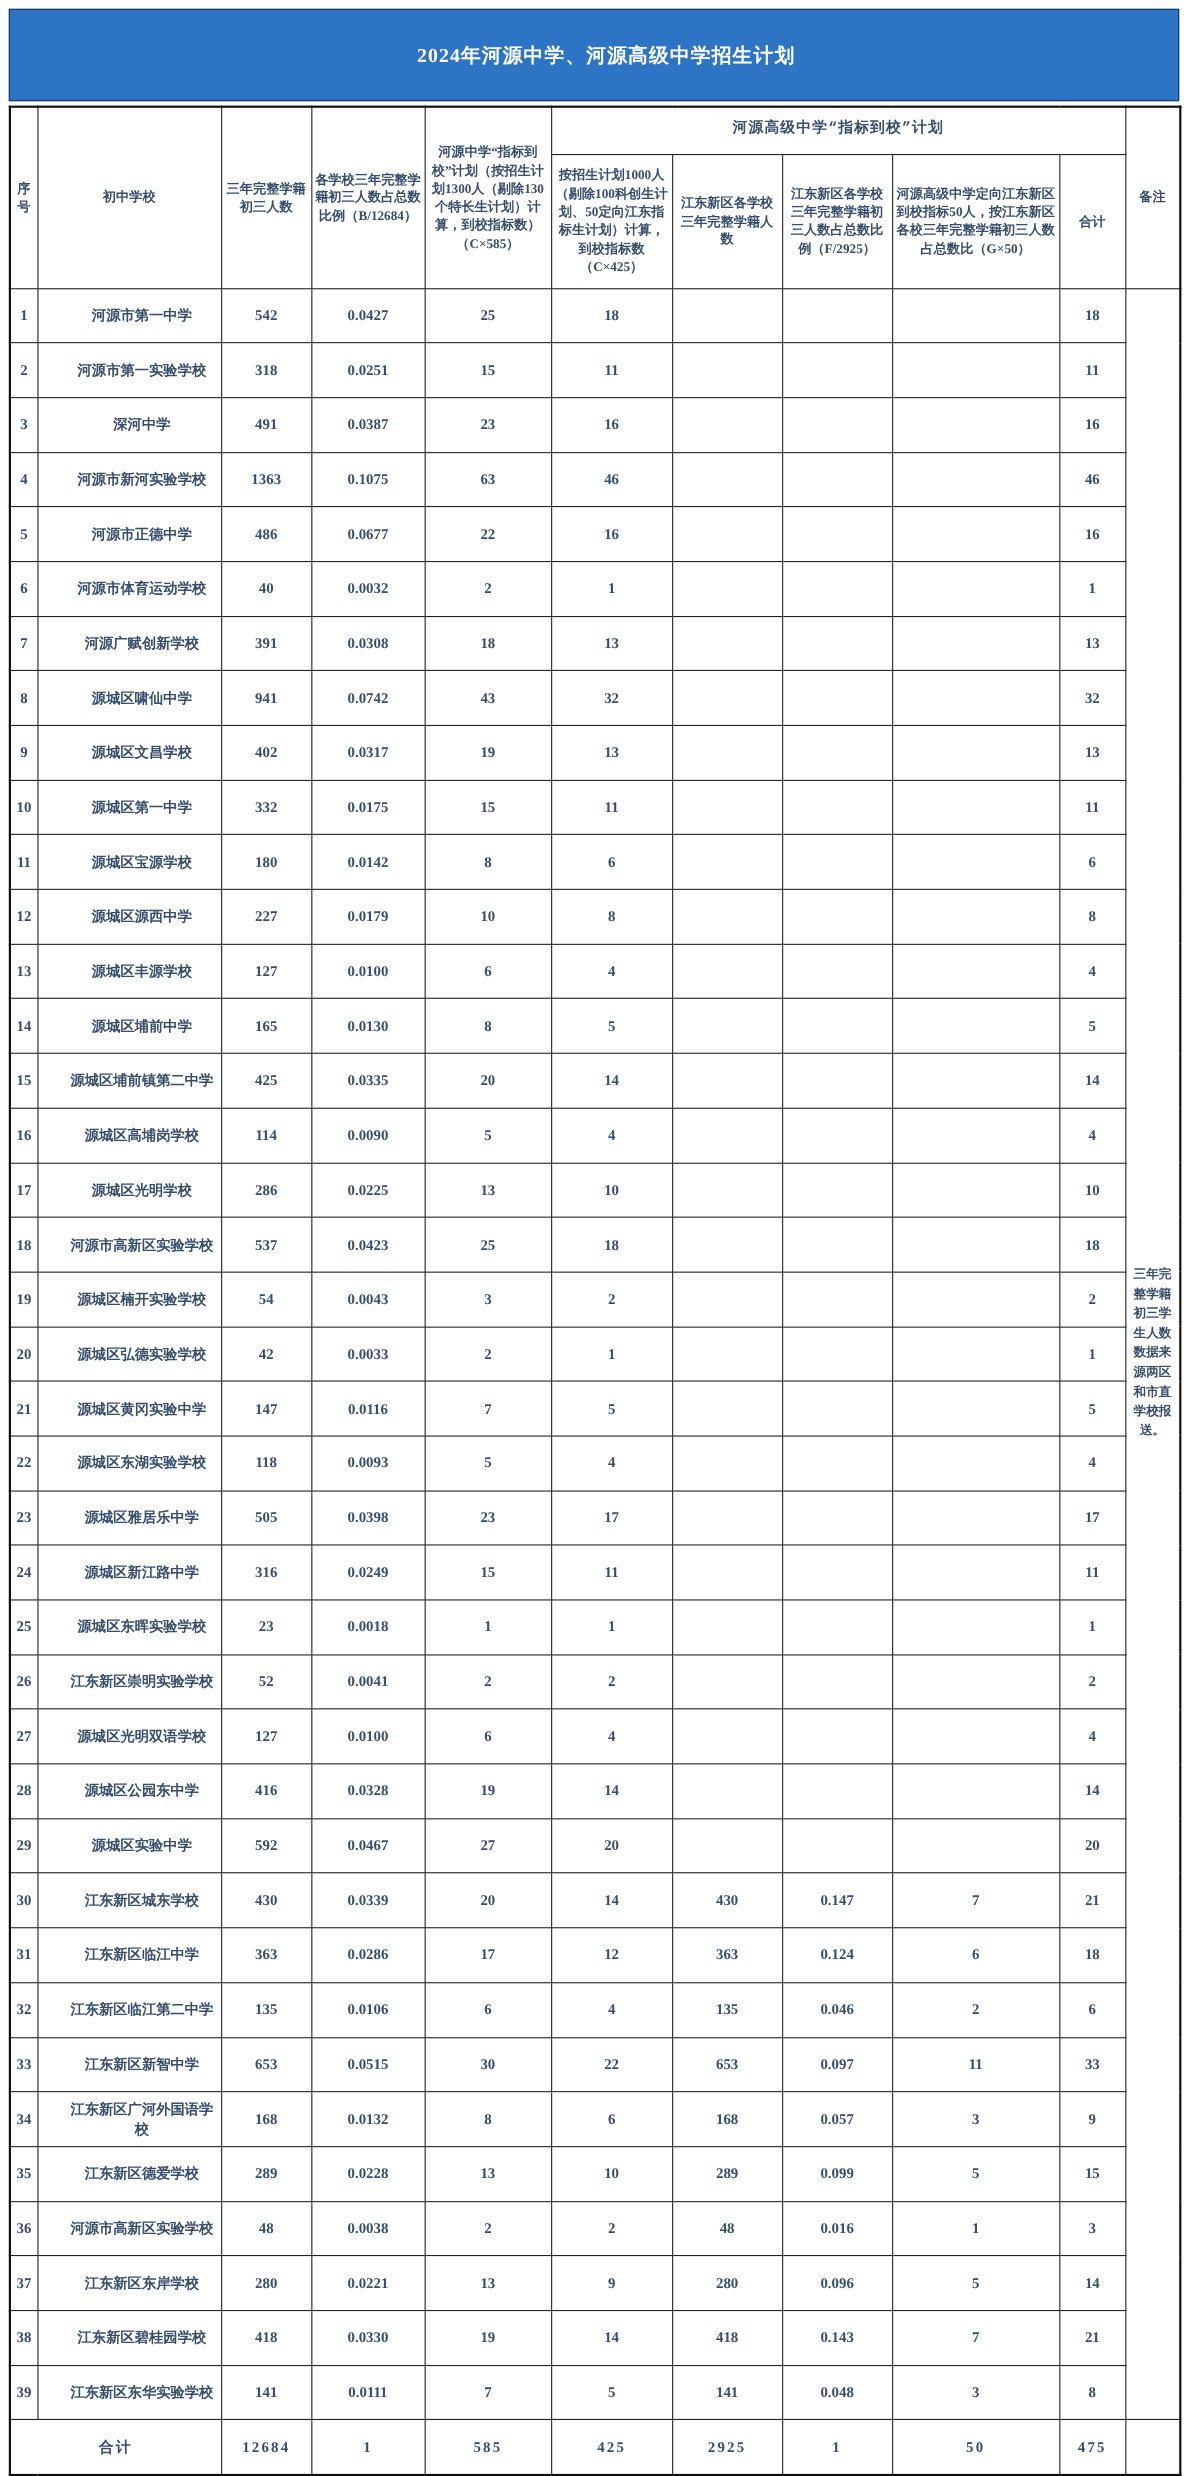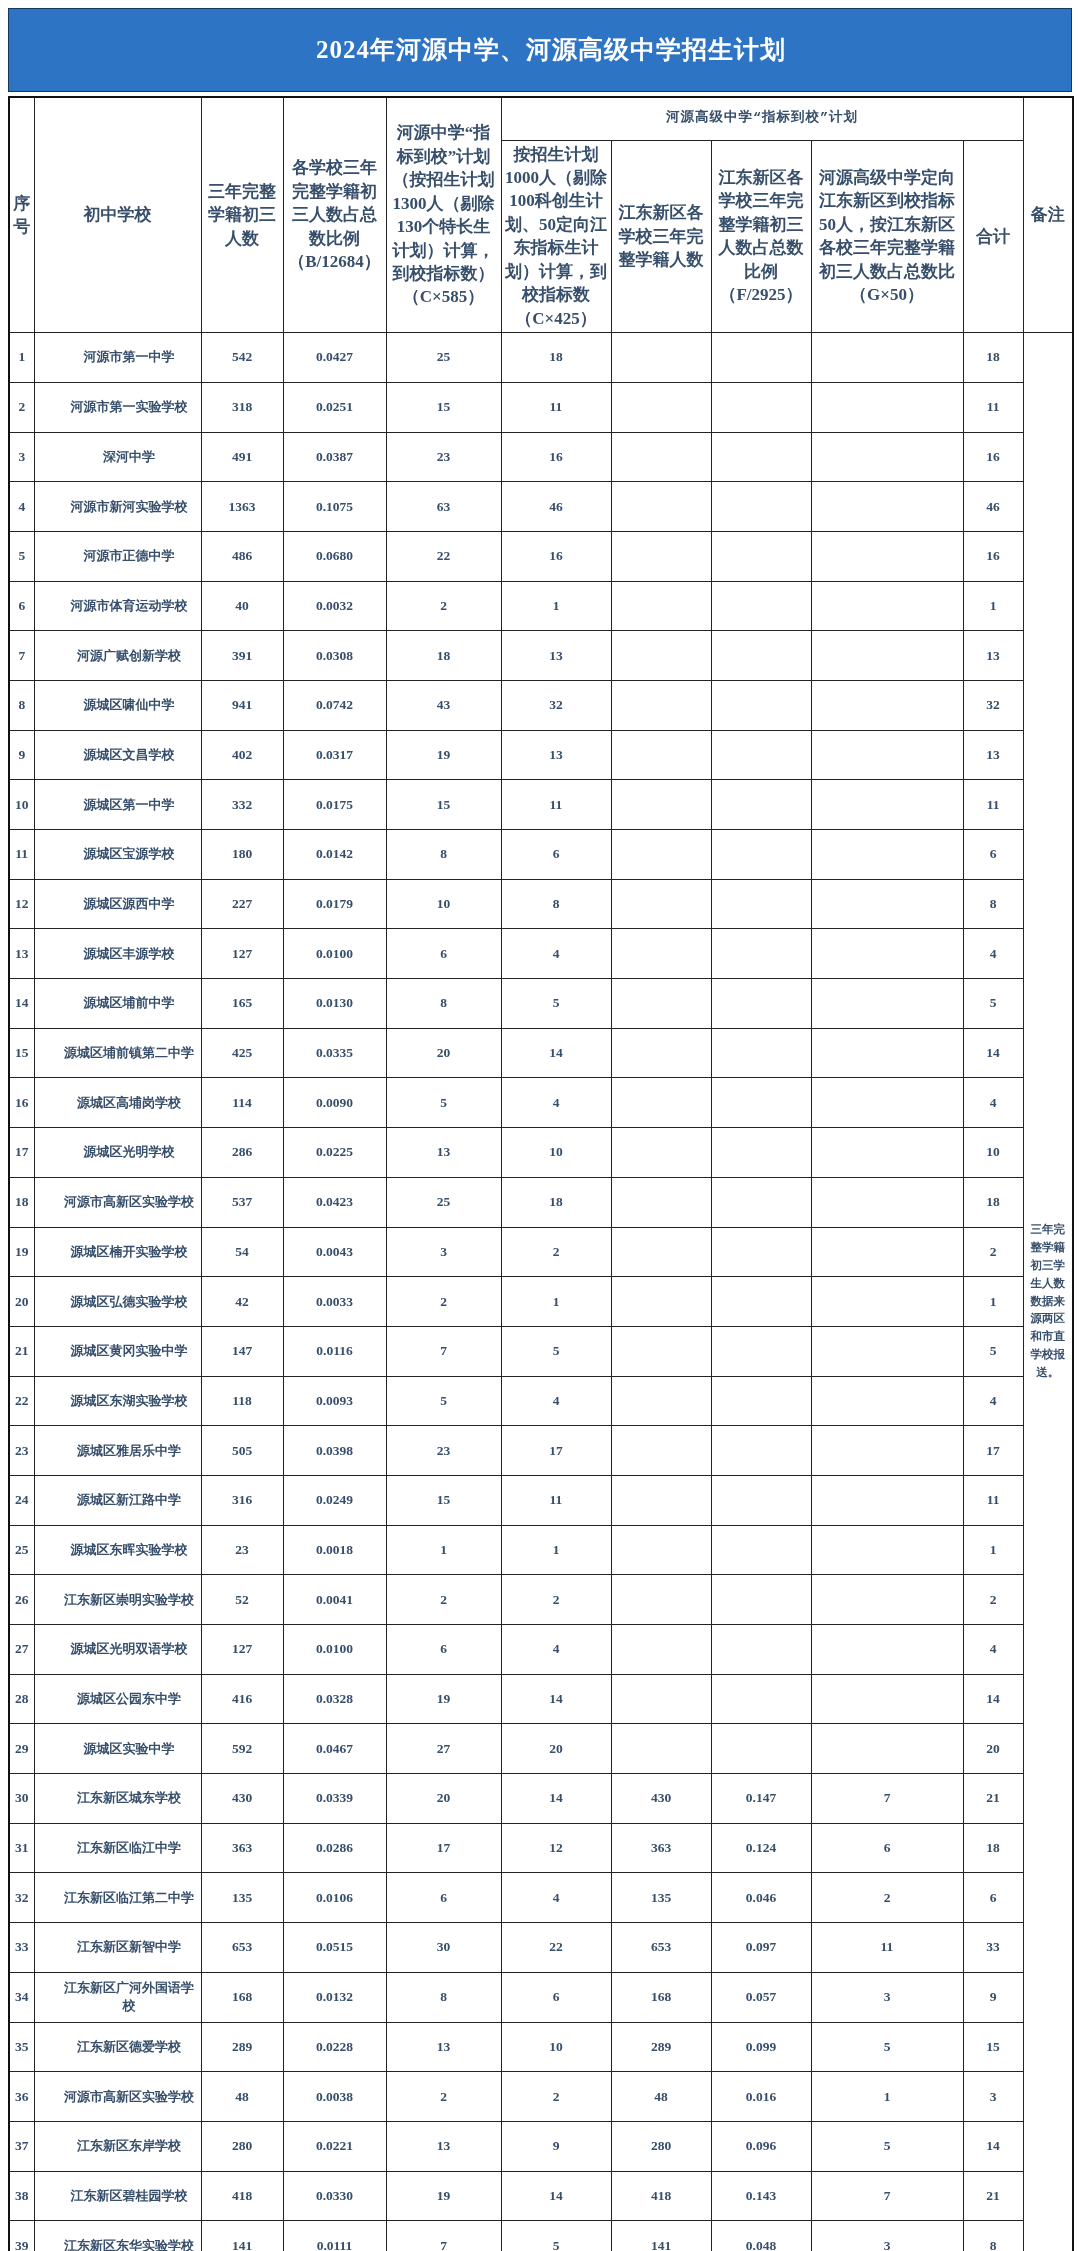--- a/index.html
+++ b/index.html
@@ -12,41 +12,41 @@
   html,body{margin:0;padding:0;background:var(--bg);}
   body{width:1080px;font-family:"Liberation Serif","DejaVu Serif",serif;}
   .page{padding:8px;width:1064px;}
   .title-block{
     background:var(--title-bg);
     color:var(--title-text);
     border:1px solid #16375d;
     height:82px;
     display:flex;flex-direction:column;justify-content:center;
     text-align:center;
-    font-size:25px;font-weight:bold;line-height:1.5;
+    font-size:18px;font-weight:bold;line-height:1.5;
     margin-bottom:4px;
     letter-spacing:1px;
     padding-left:22px;
   }
   table{
     border-collapse:collapse;
     table-layout:fixed;
     width:1064px;
     border:2px solid #111;
   }
   th,td{
     border:1px solid var(--border);
     color:var(--text);
     font-weight:bold;
     text-align:center;
     vertical-align:middle;
     padding:2px;
     overflow:hidden;
   }
-  thead th{font-size:17px;line-height:1.38;}
+  thead th{font-size:12px;line-height:1.38;}
   tr.group-row{height:43px;}
   tr.group-row .group-header{font-size:13.5px;letter-spacing:1px;font-family:Liberation Mono, monospace;}
   tr.sub-row{height:122px;}
   tbody td{font-size:13.5px;}
   tr.data-row{height:49.7px;}
   td.school{font-size:13px;padding-left:25px;}
   td.note{
     font-size:11.5px;
     line-height:1.55;
     word-break:break-all;
@@ -145,21 +145,21 @@
           <td>46</td>
           <td></td>
           <td></td>
           <td></td>
           <td>46</td>
         </tr>
         <tr class="data-row">
           <td>5</td>
           <td class="school">河源市正德中学</td>
           <td>486</td>
-          <td>0.0680</td>
+          <td>0.0677</td>
           <td>22</td>
           <td>16</td>
           <td></td>
           <td></td>
           <td></td>
           <td>16</td>
         </tr>
         <tr class="data-row">
           <td>6</td>
           <td class="school">河源市体育运动学校</td>

